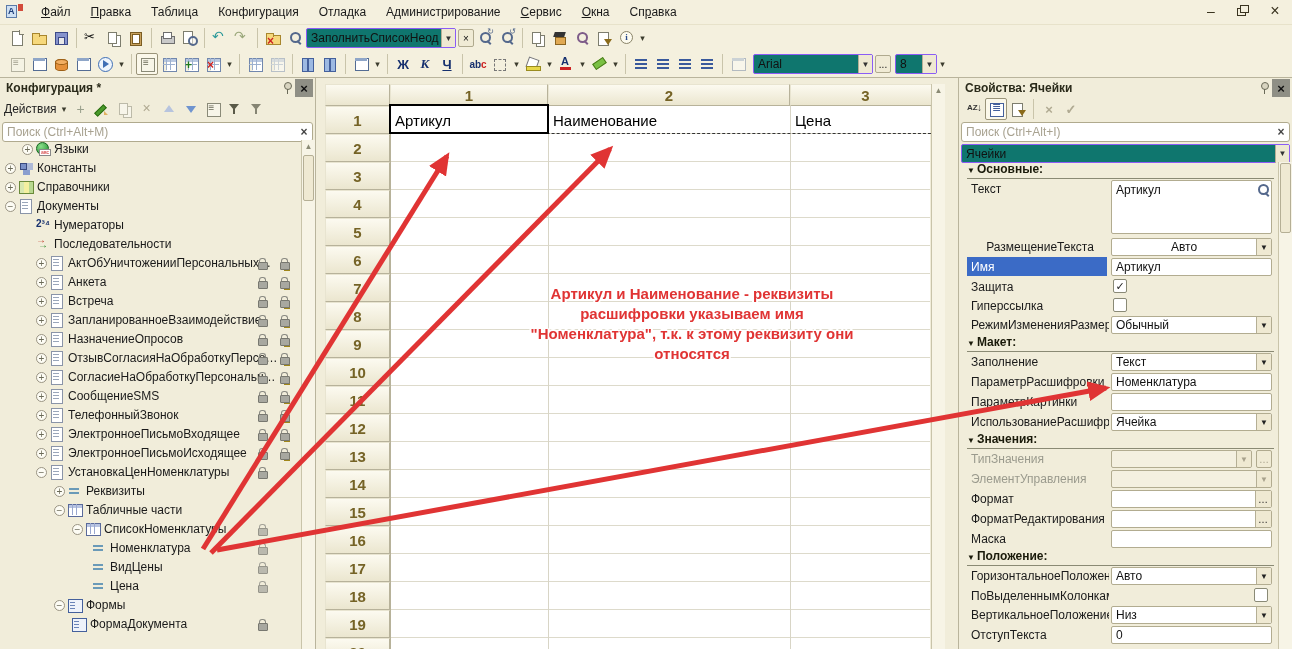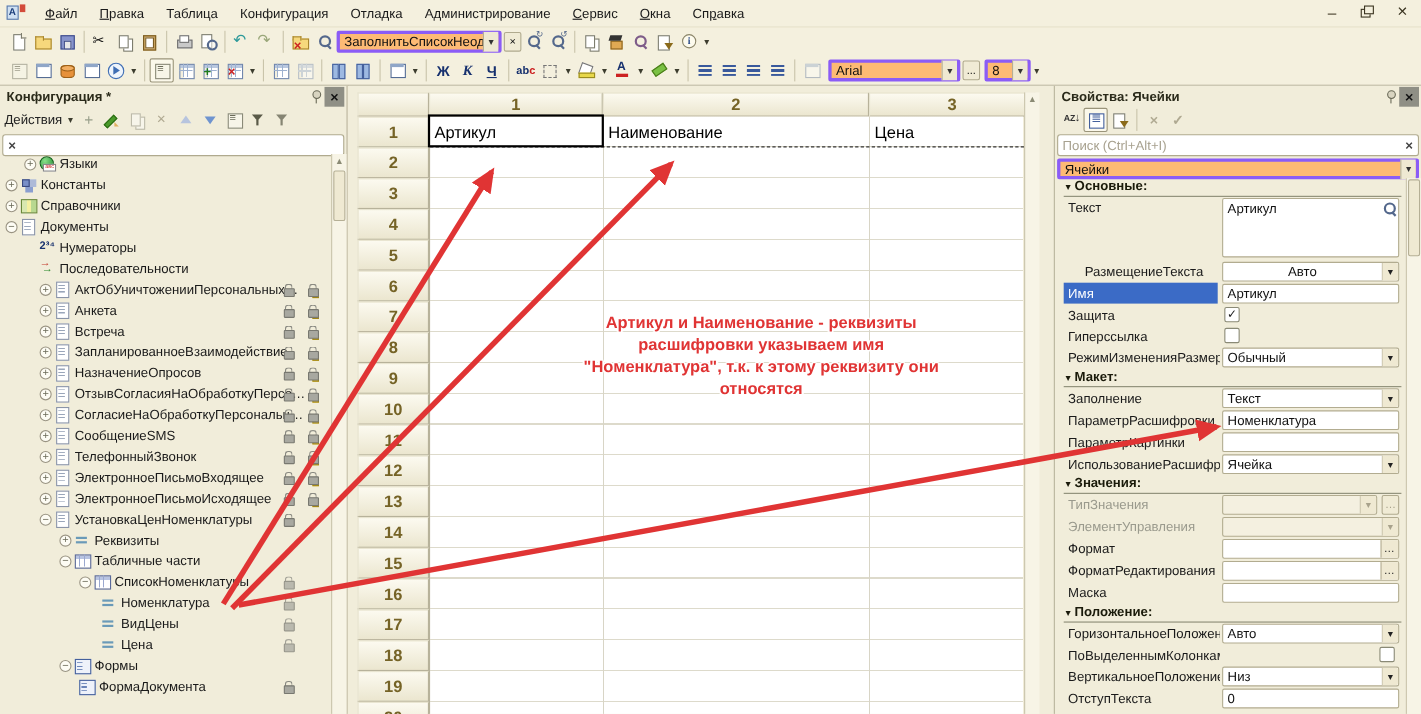--- a/index.html
+++ b/index.html
@@ -24,21 +24,21 @@
   .toolbar { position:absolute; left:0; width:1292px; background:#f4f0de; display:flex;
              align-items:center; padding-left:6px; }
   #tb1 { top:24px; height:27px; border-top:1px solid #e7e2ca; }
   #tb2 { top:51px; height:27px; border-bottom:1px solid #b9b49c; }
   .tbtn { width:22px; height:22px; display:flex; align-items:center; justify-content:center;
           position:relative; border:1px solid transparent; border-radius:2px; flex:none; }
   .tbtn.pressed { border:1px solid #9a947a; background:#fbf8ea; }
   .tsep { width:1px; height:20px; background:#c9c4aa; margin:0 4px; flex:none; }
   .tdrop { width:11px; height:22px; display:flex; align-items:center; justify-content:center;
            color:#3c3c2e; font-size:9px; flex:none; }
-  .combo { height:20px; background:#fdba74; border:3px solid #8b5cf6; display:flex; align-items:center;
+  .combo { height:20px; background:#0f766e; border:1px solid #8b5cf6; display:flex; align-items:center;
            font-size:12px; border-radius:2px; flex:none; }
   .combo .val { padding:0 4px; white-space:nowrap; overflow:hidden; flex:1; }
   .combo .cb-arrow { width:14px; height:18px; background:#efe9d2; border-left:1px solid #b5af95;
            display:flex; align-items:center; justify-content:center; font-size:8px; color:#333; flex:none;}
   .smallbtn { width:16px; height:18px; background:#f0ebd5; border:1px solid #b0aa8e; border-radius:2px;
            display:flex; align-items:center; justify-content:center; font-size:10px; margin-left:2px; flex:none;}
   
   .ig { font-size:13px; line-height:13px; }
   .ic { width:16px; height:16px; position:relative; display:inline-block; }
   .ic-doc:before{content:"";position:absolute;left:3px;top:1px;width:9px;height:13px;background:#fff;border:1px solid #7d7d6e;}
@@ -440,20 +440,21 @@
         <span class="ic ic-wtree"></span>
       </span>
     <span class="tbtn">
         <span class="ic ic-funnel"></span>
       </span>
     <span class="tbtn">
         <span class="ic ic-funnel" style="opacity:.7"></span>
       </span>
   </div>
   <div class="srchrow">
+    <span class="ph">Поиск (Ctrl+Alt+M)</span>
     <span class="sx">×</span>
   </div>
   <div class="tree" id="cfg-tree">
       <div class="titem">
         <span class="xg" style="left: 22px;">+</span>
         <span class="tico tico-globe" style="left: 36px;"></span>
         <span class="lbl" style="left: 54px;">Языки</span>
       </div>
       <div class="titem">
         <span class="xg" style="left: 5px;">+</span>

